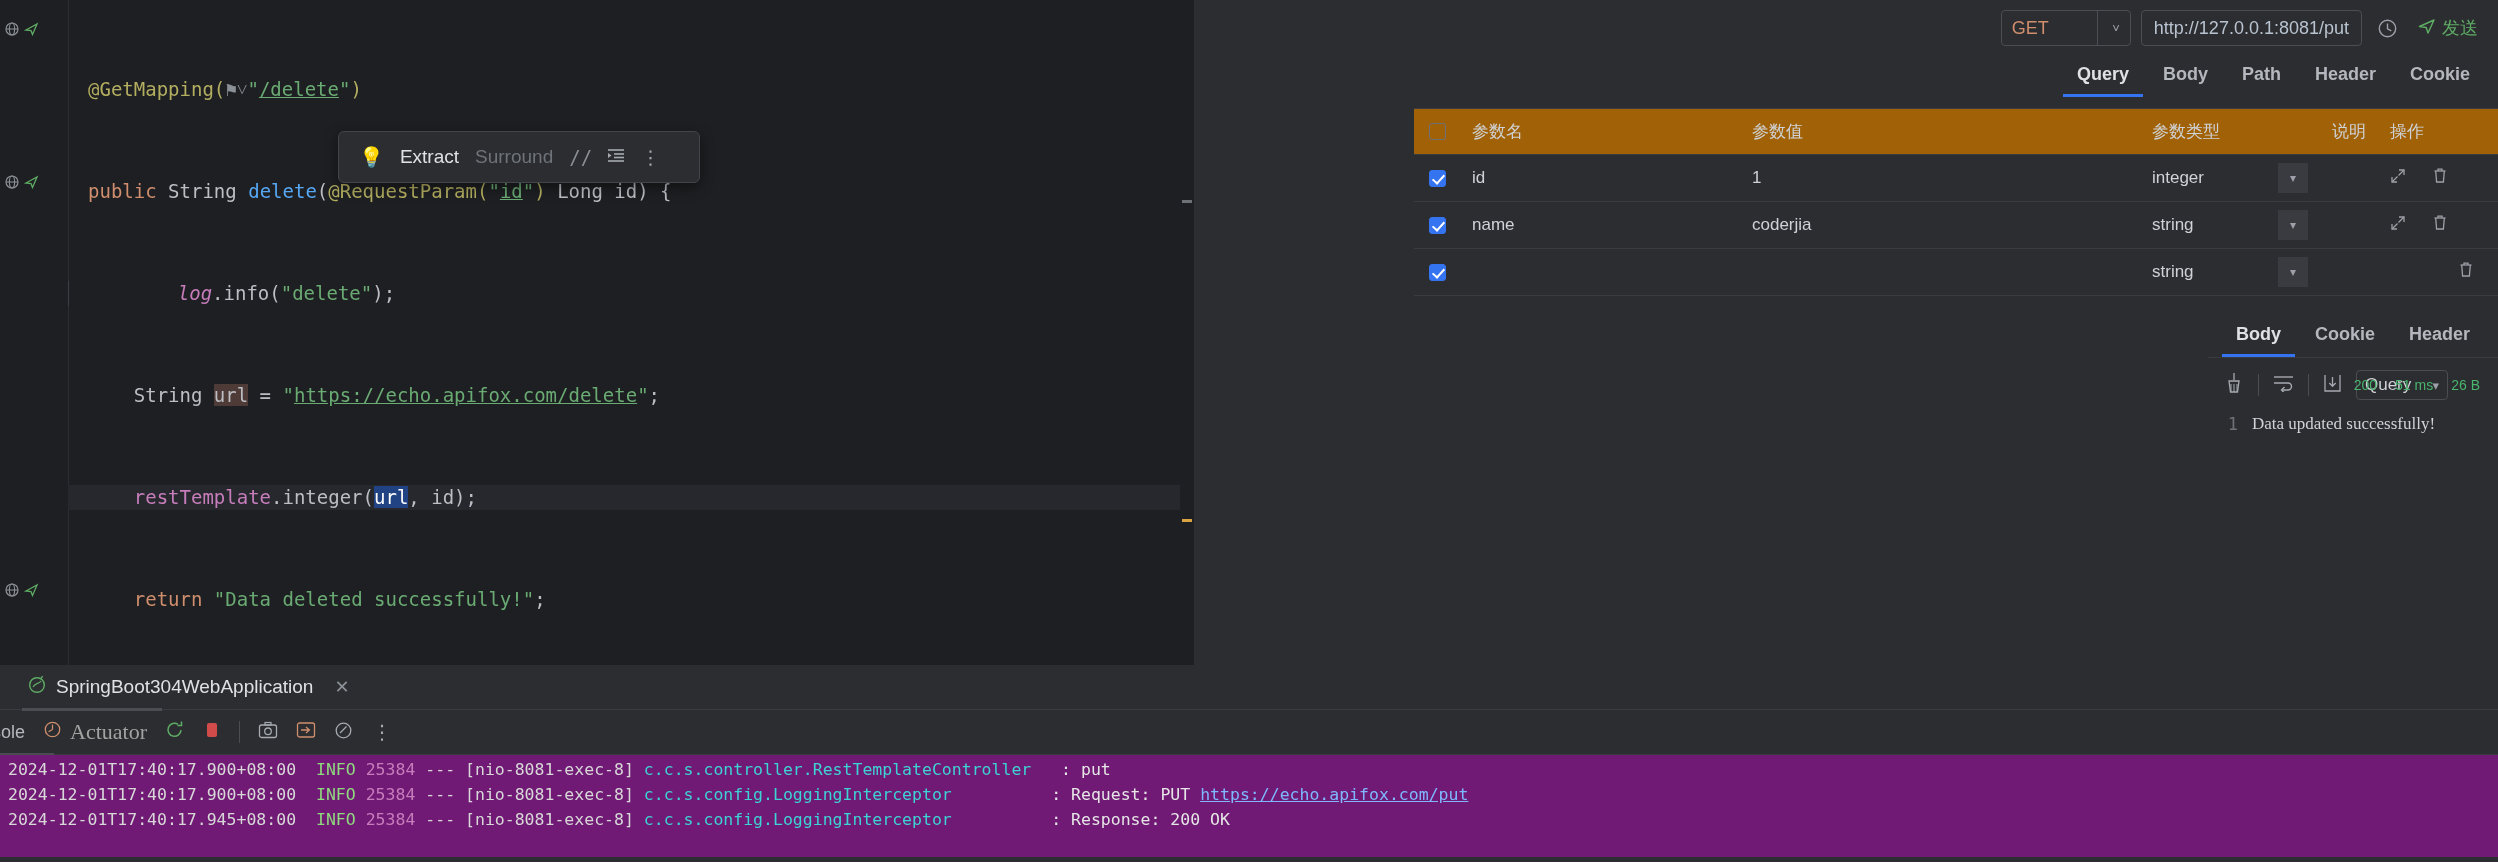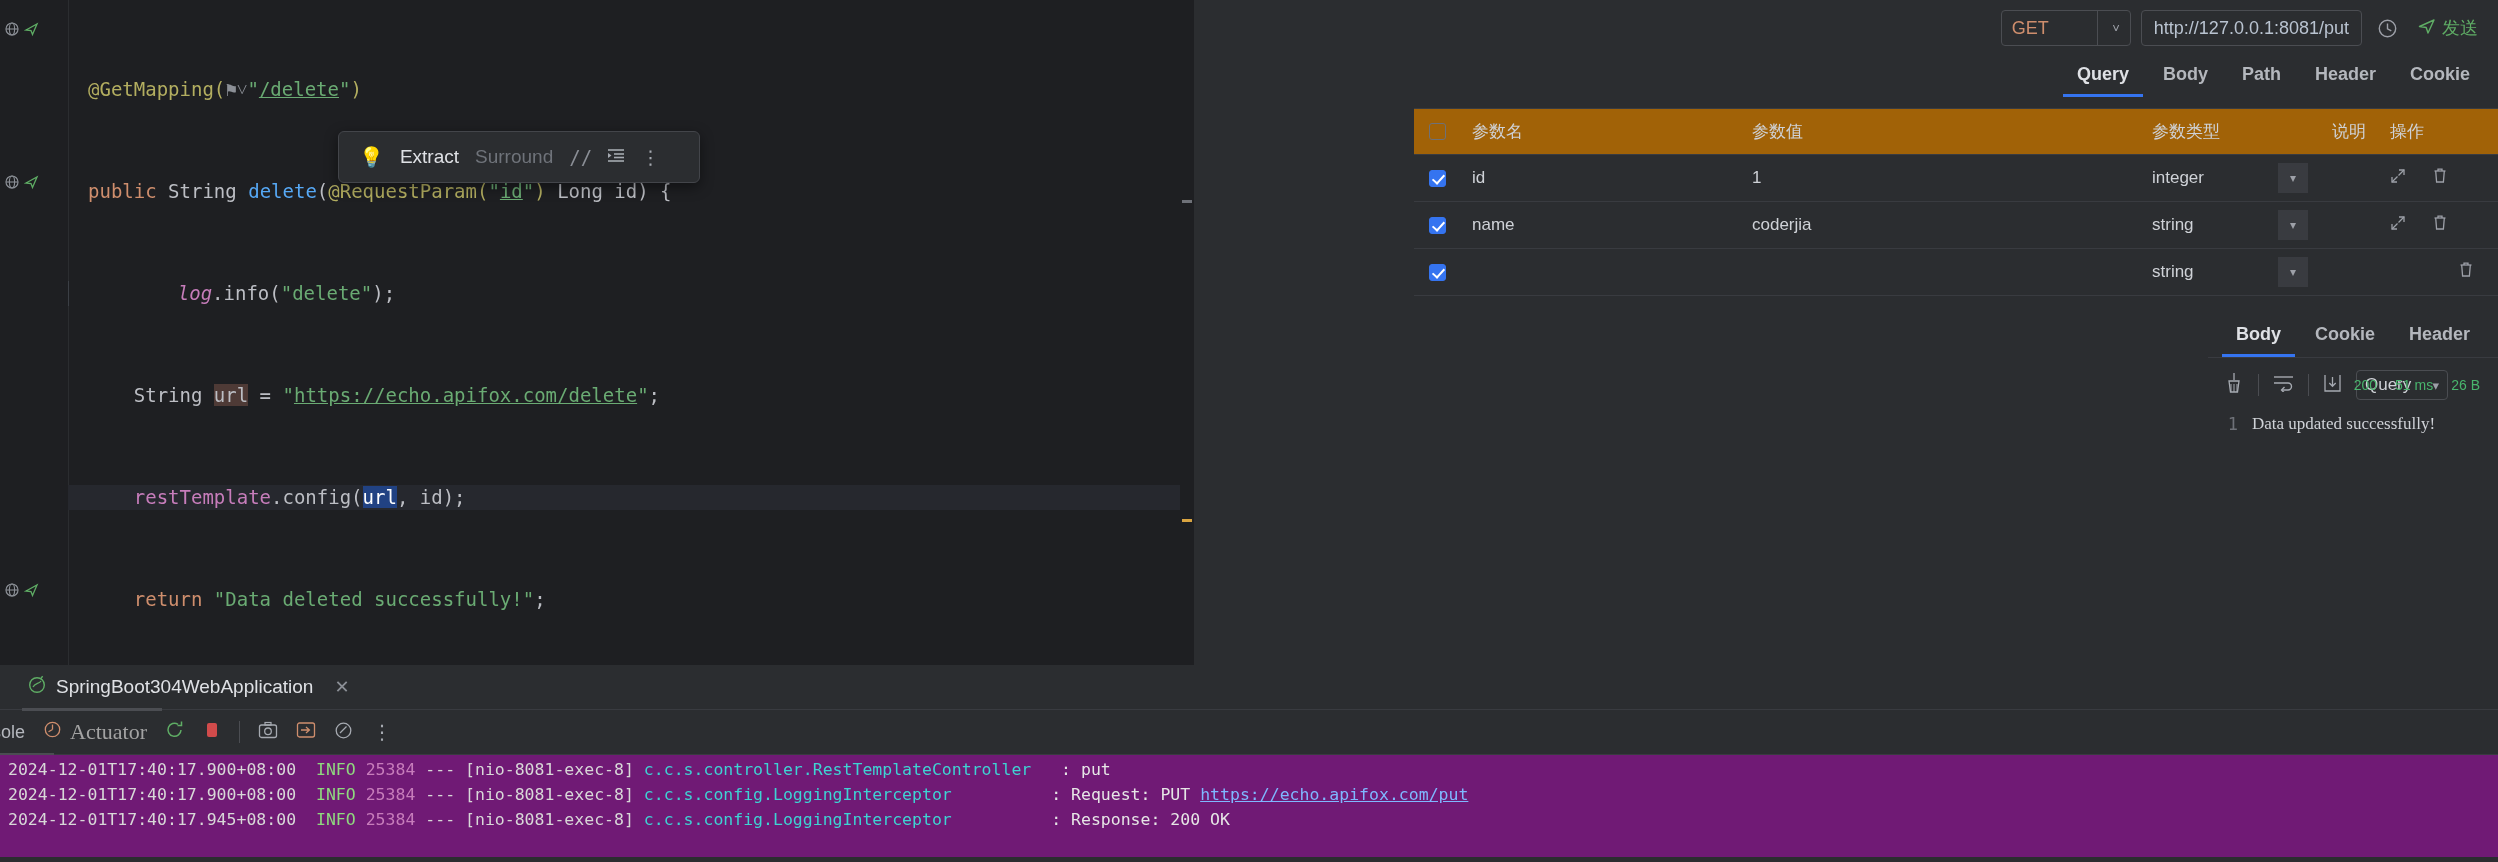--- a/index.html
+++ b/index.html
@@ -249,21 +249,21 @@
       <div class="code">
 
         <div class="ln"><span class="c-anno">@GetMapping(</span><span style="color:#8b8f96">⚑˅</span><span class="c-str">"</span><span class="c-str u">/delete</span><span class="c-str">"</span><span class="c-anno">)</span></div>
 
         <div class="ln"><span class="c-kw">public</span> <span class="c-plain">String</span> <span class="c-fn">delete</span><span class="c-plain">(</span><span class="c-anno">@RequestParam(</span><span class="c-str">"</span><span class="c-str u">id</span><span class="c-str">"</span><span class="c-anno">)</span> <span class="c-plain">Long id) {</span></div>
 
         <div class="ln"><span class="indent-guide" style="top:0;height:25.5px;left:0"></span>    <span class="c-static">log</span><span class="c-plain">.info(</span><span class="c-str">"delete"</span><span class="c-plain">);</span></div>
 
         <div class="ln">    <span class="c-plain">String </span><span class="hl-soft">url</span><span class="c-plain"> = </span><span class="c-str">"</span><span class="c-str u">https://echo.apifox.com/delete</span><span class="c-str">"</span><span class="c-plain">;</span></div>
 
-        <div class="ln cursor-line">    <span class="c-field">restTemplate</span><span class="c-plain">.config(</span><span class="hl-sel">url</span><span class="c-plain">, id);</span></div>
+        <div class="ln cursor-line">    <span class="c-field">restTemplate</span><span class="c-plain">.integer(</span><span class="hl-sel">url</span><span class="c-plain">, id);</span></div>
 
         <div class="ln">    <span class="c-kw">return</span> <span class="c-str">"Data deleted successfully!"</span><span class="c-plain">;</span></div>
 
         
 
         
 
         
 
         

